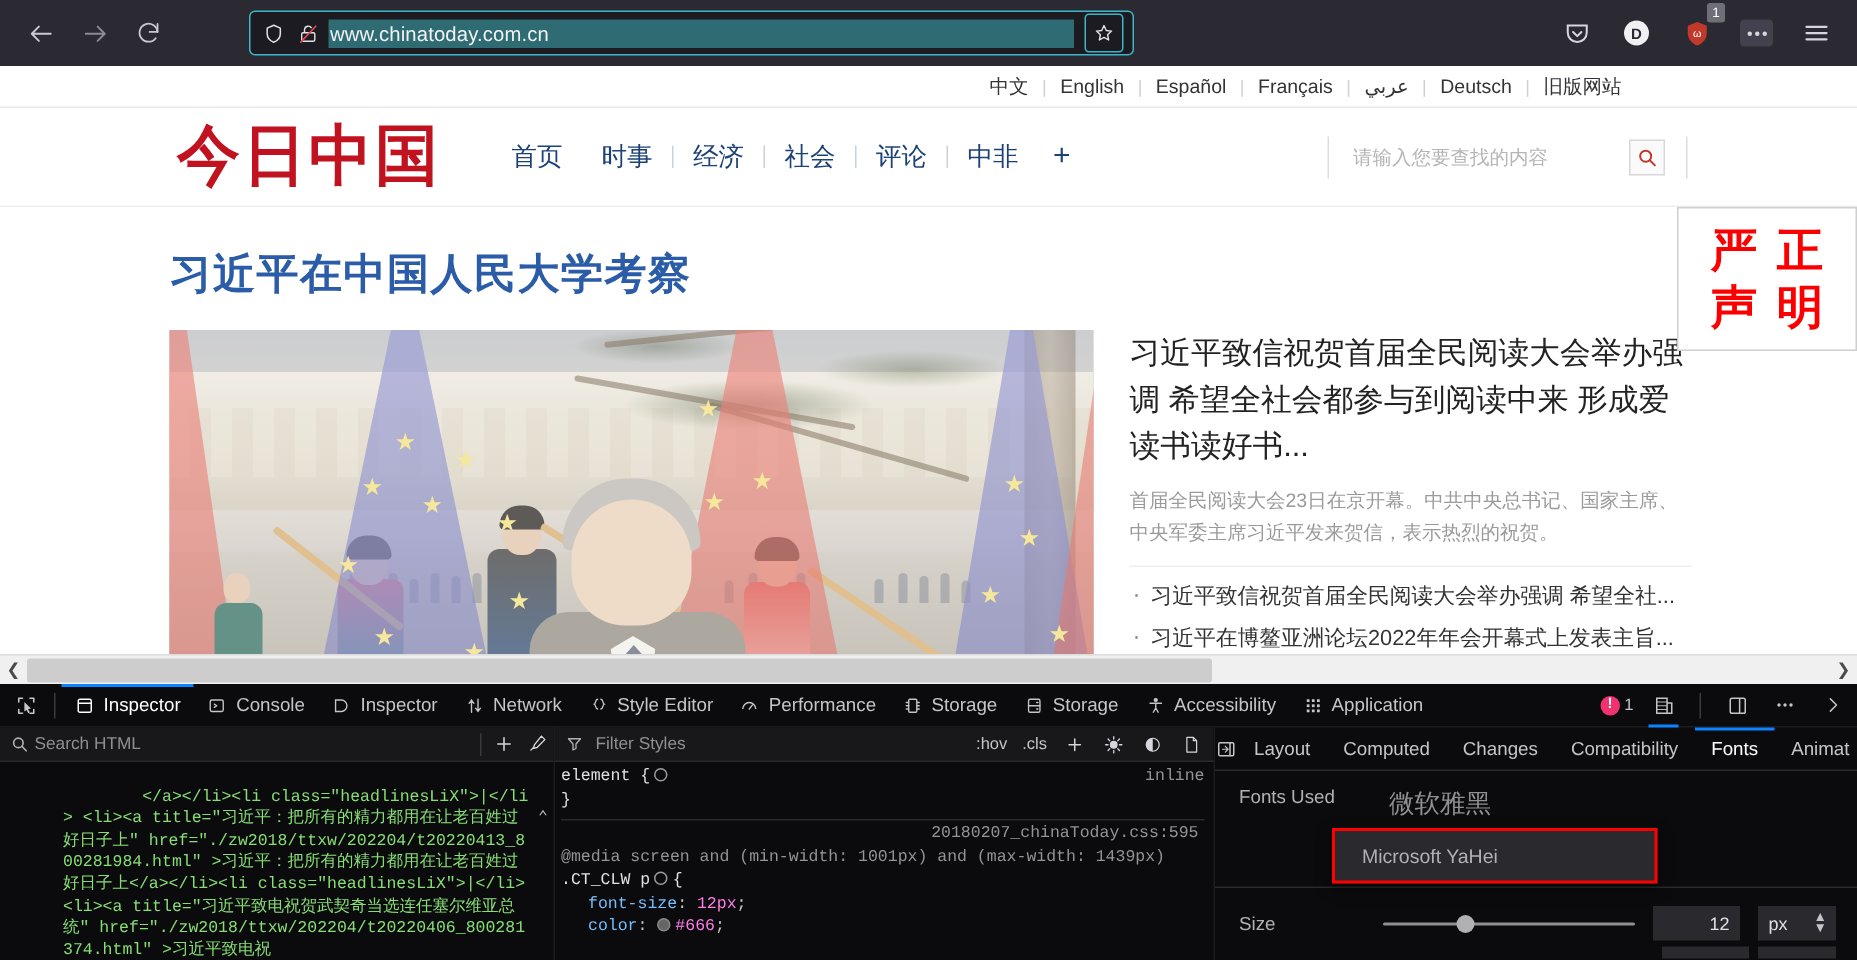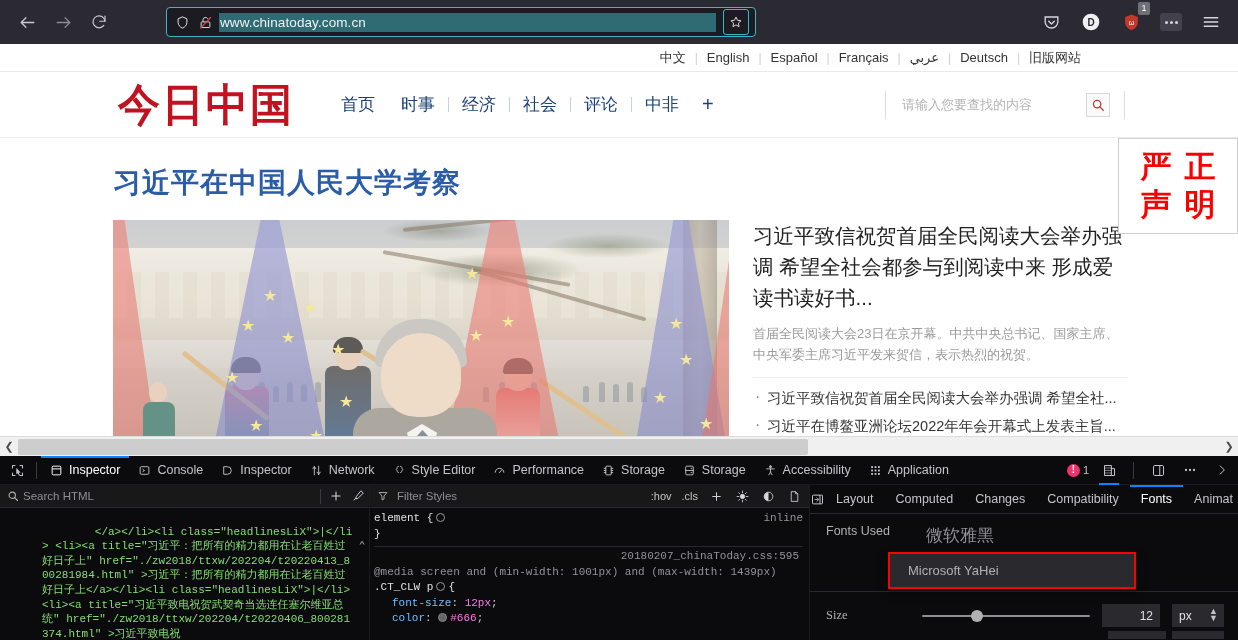--- a/index.html
+++ b/index.html
@@ -463,32 +463,32 @@
   .dt-rtab.active::before{ content:""; position:absolute; top:0;left:0;right:0;height:2px;background:#0a84ff;}
   .dt-rtoggle { width:26px;height:29px;display:flex;align-items:center;justify-content:center;cursor:pointer;}
 
   .fonts-body { flex:1; position:relative; padding: 10px 0 0 0; }
   .fonts-used-row { display:flex; padding: 0 16px; }
   .fonts-used-lbl { color:#b1b1b3; font-size:12.5px; width:100px; }
   .font-preview { color:#8f8f94; font-size:17px; }
   .font-tooltip {
     position:absolute;
     left: 78px; top: 38px;
-    width: 248px; height: 37px;
+    width: 217px; height: 37px;
     background:#2a2a2e;
     border: 2px solid #ff0000;
     display:flex; align-items:center;
     padding-left: 18px;
     color:#b1b1b3;
     font-size:13px;
     box-shadow: 0 3px 8px rgba(0,0,0,.5);
   }
   .fonts-divider { height:1px; background:#2a2a2e; margin: 44px 0 0; }
   .size-row { display:flex; align-items:center; padding: 12px 14px 0 16px; gap: 12px; }
-  .size-lbl { color:#b1b1b3; font-size:12.5px; width: 84px; font-family: Liberation Serif, serif; }
+  .size-lbl { color:#b1b1b3; font-size:12.5px; width: 84px; }
   .slider { flex:1; height:14px; position:relative; }
   .slider-track { position:absolute; top:6px; left:0; right:0; height:2px; background:#8f8f94; border-radius:2px;}
   .slider-thumb { position:absolute; top:1px; left: 29%; width:12px;height:12px;border-radius:50%;background:#b1b1b3;}
   .numbox {
     width: 58px; height:23px; background:#2a2a2e; color:#e0e0e3;
     display:flex;align-items:center;justify-content:flex-end;
     padding-right:7px; font-size:12px;
   }
   .unitbox {
     width: 52px; height:23px; background:#2a2a2e; color:#e0e0e3;

